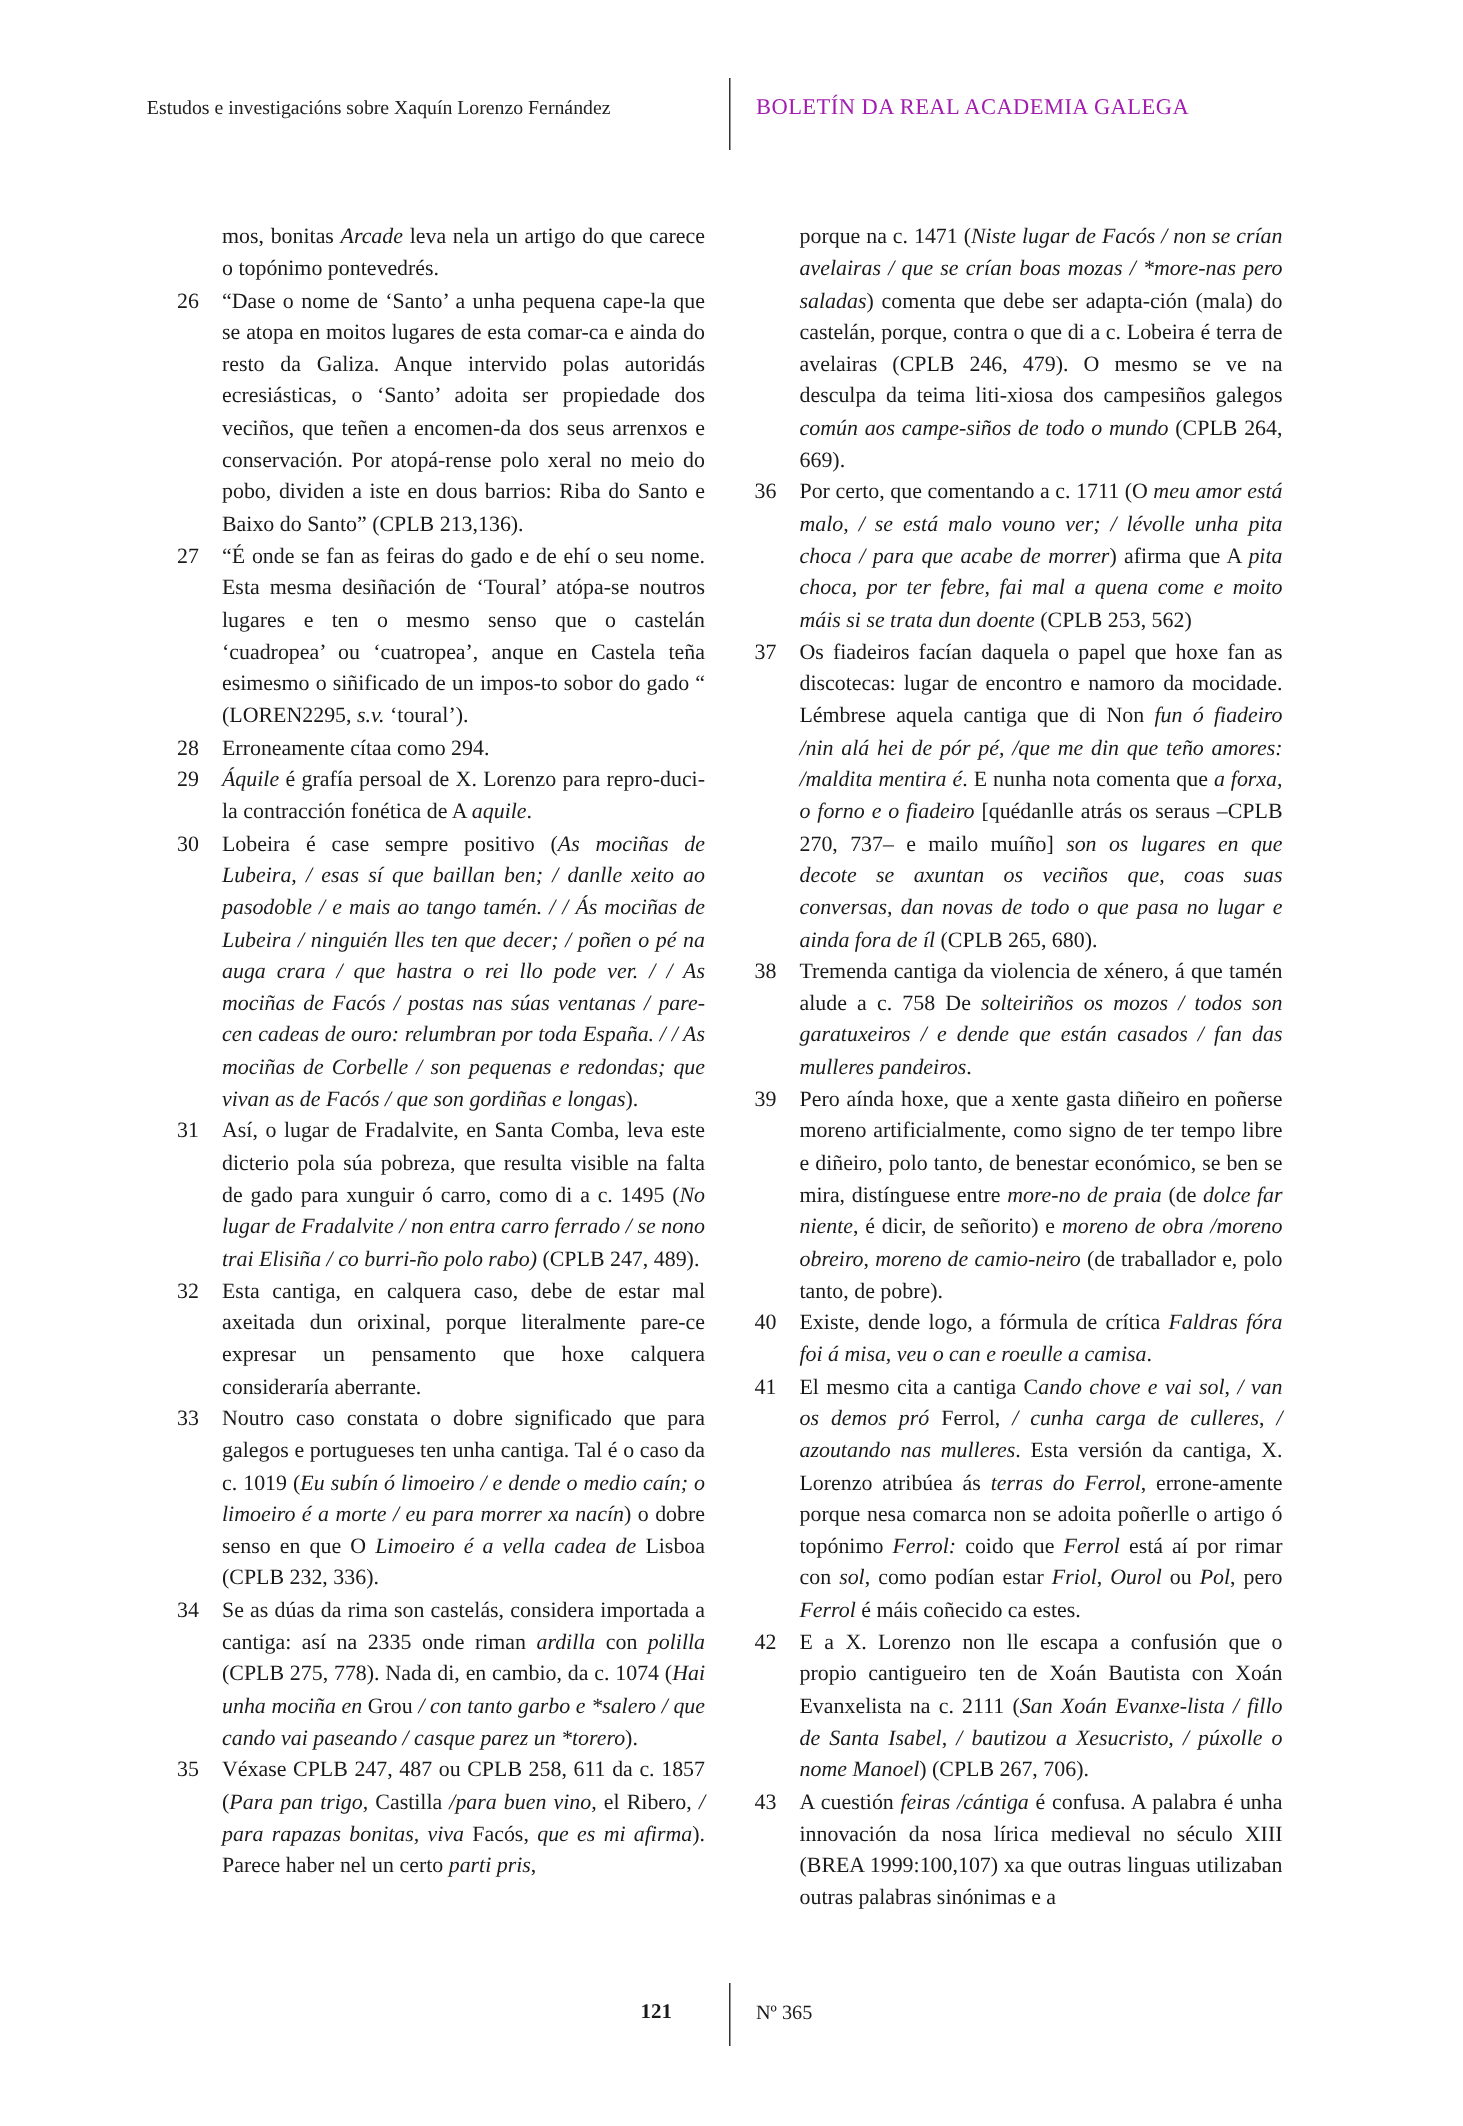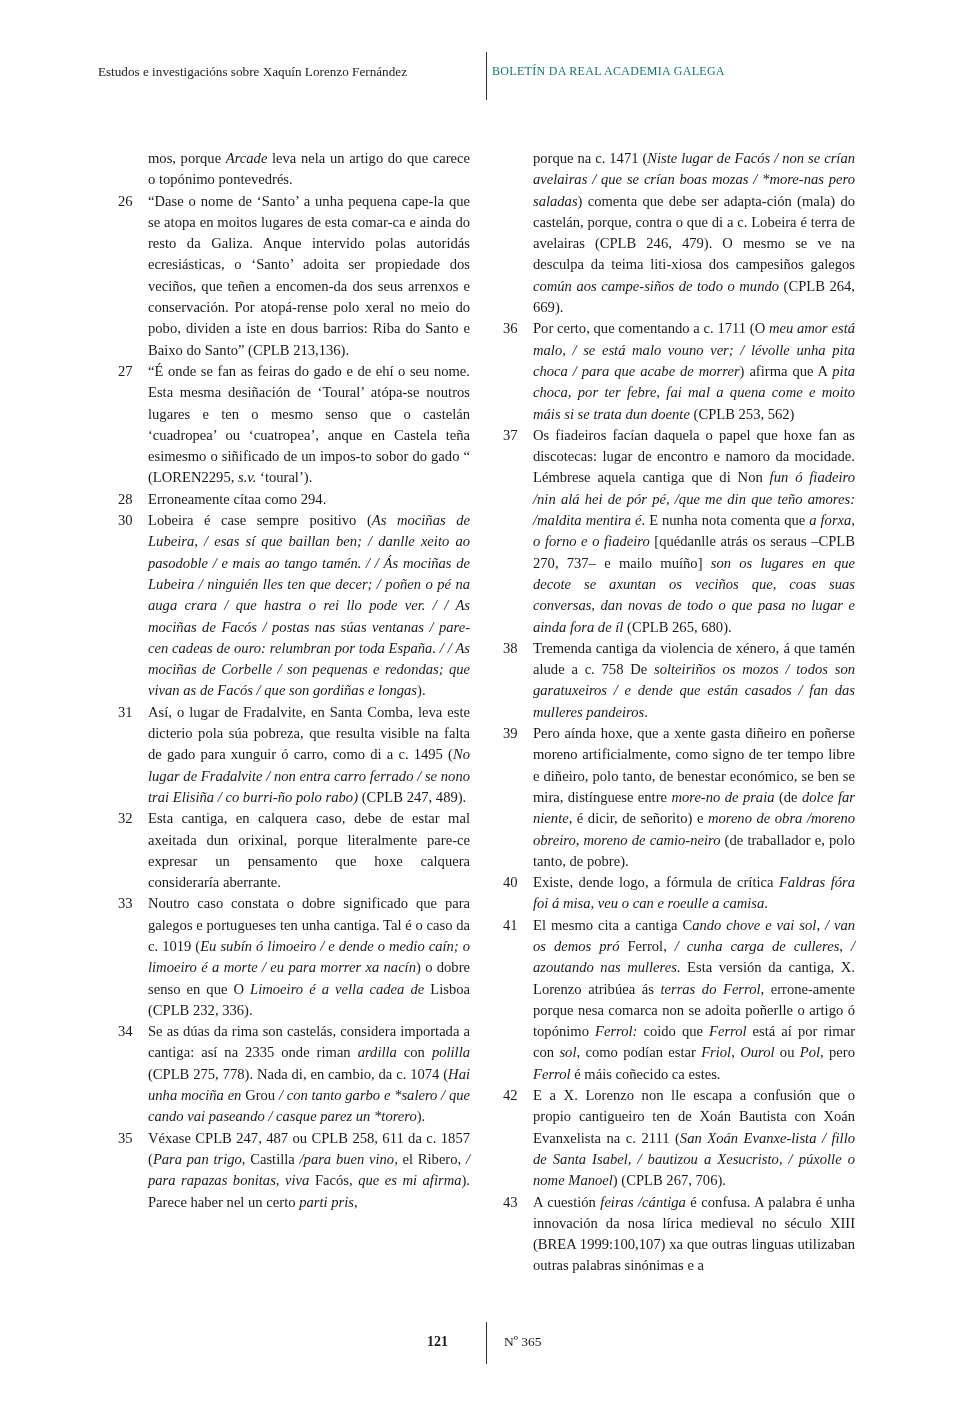--- a/index.html
+++ b/index.html
@@ -1,21 +1,21 @@
 <!DOCTYPE html>
 <html><head>
 <meta charset="utf-8">
 <style>
   html, body { margin: 0; padding: 0; background: #ffffff; }
   body { width: 975px; height: 1417px; position: relative; overflow: hidden;
          font-family: "Liberation Serif", "DejaVu Serif", serif; color: #1a1a1a; }
   .header { position: absolute; top: 52px; left: 0; width: 896px; height: 48px; }
   .header-left { position: absolute; right: 489px; top: 12px; font-size: 13.2px; white-space: nowrap; color: #222; }
   .header-rule { position: absolute; left: 486px; top: 0; width: 1px; height: 48px; background: #333; }
-  .header-right { position: absolute; left: 492px; top: 12px; font-size: 12px; letter-spacing: 0.3px; white-space: nowrap; color: #0f766e; }
+  .header-right { position: absolute; left: 504px; top: 12px; font-size: 15px; letter-spacing: 0.3px; white-space: nowrap; color: #a21caf; }
   .column { position: absolute; top: 148px; width: 352px; font-size: 14.6px; line-height: 21.3px; }
   .col-left { left: 118px; }
   .col-right { left: 503px; }
   .note { position: relative; padding-left: 30px; text-align: justify; hyphens: manual; }
   .note-num { position: absolute; left: 0; top: 0; width: 26px; }
   .note.cont { padding-left: 30px; }
   i { font-style: italic; }
   .footer { position: absolute; top: 1322px; left: 0; width: 953px; height: 42px; }
   .footer-rule { position: absolute; left: 486px; top: 0; width: 1px; height: 42px; background: #333; }
   .page-number { position: absolute; right: 505px; top: 12px; font-weight: bold; font-size: 14px; }
@@ -24,24 +24,25 @@
 </head>
 <body>
 
 <div class="header">
   <div class="header-left">Estudos e investigacións sobre Xaquín Lorenzo Fernández</div>
   <div class="header-rule"></div>
   <div class="header-right">BOLETÍN DA REAL ACADEMIA GALEGA</div>
 </div>
 
 <div class="column col-left">
-    <div class="note cont"><span>mos, porque </span><i>Arcade</i><span> leva nela un artigo do que carece o topónimo pontevedrés.</span></div>
+    <div class="note cont"><span>mos, bonitas </span><i>Arcade</i><span> leva nela un artigo do que carece o topónimo pontevedrés.</span></div>
     <div class="note"><span class="note-num">26</span><span>“Dase o nome de ‘Santo’ a unha pequena cape-la que se atopa en moitos lugares de esta comar-ca e ainda do resto da Galiza. Anque intervido polas autoridás ecresiásticas, o ‘Santo’ adoita ser propiedade dos veciños, que teñen a encomen-da dos seus arrenxos e conservación. Por atopá-rense polo xeral no meio do pobo, dividen a iste en dous barrios: Riba do Santo e Baixo do Santo” (CPLB 213,136).</span></div>
     <div class="note"><span class="note-num">27</span><span>“É onde se fan as feiras do gado e de ehí o seu nome. Esta mesma desiñación de ‘Toural’ atópa-se noutros lugares e ten o mesmo senso que o castelán ‘cuadropea’ ou ‘cuatropea’, anque en Castela teña esimesmo o siñificado de un impos-to sobor do gado “ (LOREN2295, </span><i>s.v.</i><span> ‘toural’).</span></div>
     <div class="note"><span class="note-num">28</span><span>Erroneamente cítaa como 294.</span></div>
+    <div class="note"><span class="note-num">29</span><i>Áquile</i><span> é grafía persoal de X. Lorenzo para repro-duci-la contracción fonética de A </span><i>aquile</i><span>.</span></div>
     <div class="note"><span class="note-num">30</span><span>Lobeira é case sempre positivo (</span><i>As mociñas de Lubeira, / esas sí que baillan ben; / danlle xeito ao pasodoble / e mais ao tango tamén. / / Ás mociñas de Lubeira / ninguién lles ten que decer; / poñen o pé na auga crara / que hastra o rei llo pode ver. / / As mociñas de Facós / postas nas súas ventanas / pare-cen cadeas de ouro: relumbran por toda España. / / As mociñas de Corbelle / son pequenas e redondas; que vivan as de Facós / que son gordiñas e longas</i><span>).</span></div>
     <div class="note"><span class="note-num">31</span><span>Así, o lugar de Fradalvite, en Santa Comba, leva este dicterio pola súa pobreza, que resulta visible na falta de gado para xunguir ó carro, como di a c. 1495 (</span><i>No lugar de Fradalvite / non entra carro ferrado / se nono trai Elisiña / co burri-ño polo rabo)</i><span> (CPLB 247, 489).</span></div>
     <div class="note"><span class="note-num">32</span><span>Esta cantiga, en calquera caso, debe de estar mal axeitada dun orixinal, porque literalmente pare-ce expresar un pensamento que hoxe calquera consideraría aberrante.</span></div>
     <div class="note"><span class="note-num">33</span><span>Noutro caso constata o dobre significado que para galegos e portugueses ten unha cantiga. Tal é o caso da c. 1019 (</span><i>Eu subín ó limoeiro / e dende o medio caín; o limoeiro é a morte / eu para morrer xa nacín</i><span>) o dobre senso en que O </span><i>Limoeiro é a vella cadea de</i><span> Lisboa (CPLB 232, 336).</span></div>
     <div class="note"><span class="note-num">34</span><span>Se as dúas da rima son castelás, considera importada a cantiga: así na 2335 onde riman </span><i>ardilla</i><span> con </span><i>polilla</i><span> (CPLB 275, 778). Nada di, en cambio, da c. 1074 (</span><i>Hai unha mociña en</i><span> Grou </span><i>/ con tanto garbo e *salero / que cando vai paseando / casque parez un *torero</i><span>).</span></div>
     <div class="note"><span class="note-num">35</span><span>Véxase CPLB 247, 487 ou CPLB 258, 611 da c. 1857 (</span><i>Para pan trigo,</i><span> Castilla </span><i>/para buen vino,</i><span> el Ribero, </span><i>/ para rapazas bonitas, viva</i><span> Facós, </span><i>que es mi afirma</i><span>). Parece haber nel un certo </span><i>parti pris</i><span>,</span></div>
   </div>
 <div class="column col-right">
     <div class="note cont"><span>porque na c. 1471 (</span><i>Niste lugar de Facós / non se crían avelairas / que se crían boas mozas / *more-nas pero saladas</i><span>) comenta que debe ser adapta-ción (mala) do castelán, porque, contra o que di a c. Lobeira é terra de avelairas (CPLB 246, 479). O mesmo se ve na desculpa da teima liti-xiosa dos campesiños galegos </span><i>común aos campe-siños de todo o mundo</i><span> (CPLB 264, 669).</span></div>
     <div class="note"><span class="note-num">36</span><span>Por certo, que comentando a c. 1711 (O </span><i>meu amor está malo, / se está malo vouno ver; / lévolle unha pita choca / para que acabe de morrer</i><span>) afirma que A </span><i>pita choca, por ter febre, fai mal a quena come e moito máis si se trata dun doente</i><span> (CPLB 253, 562)</span></div>

